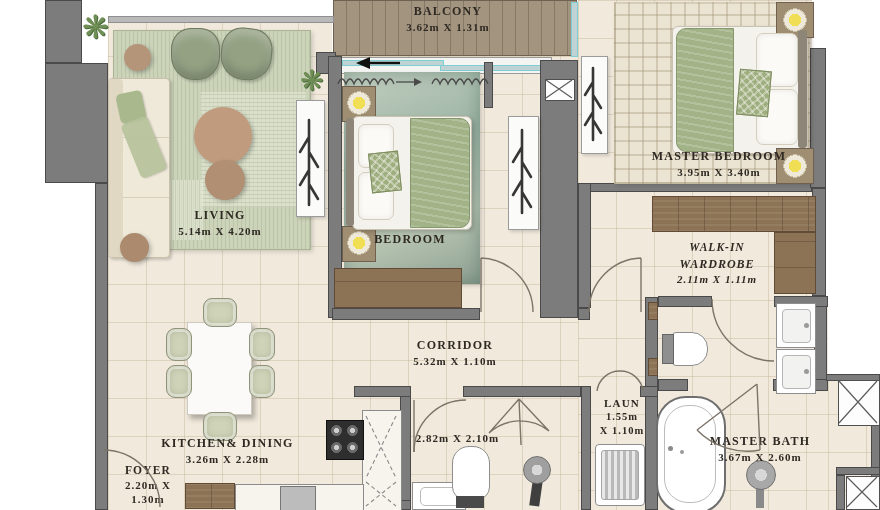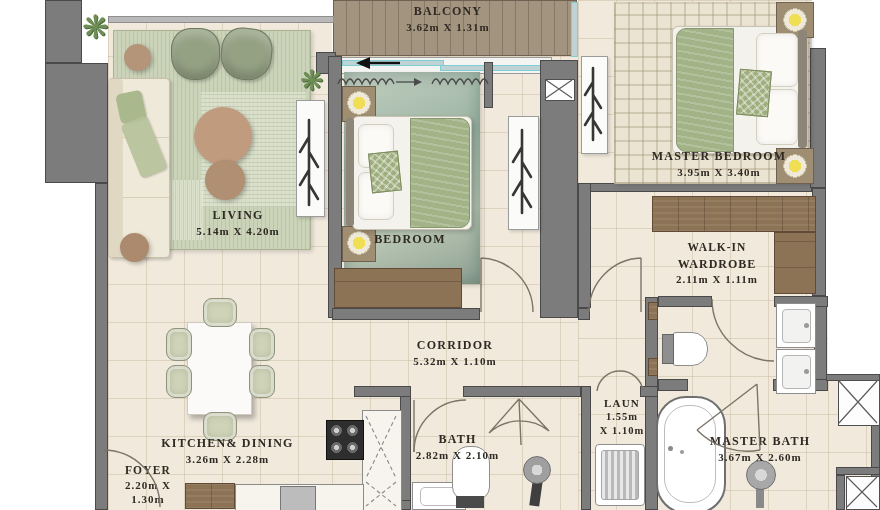--- a/index.html
+++ b/index.html
@@ -222,51 +222,50 @@
   <div style="position:absolute;left:746px;top:460px;width:28px;height:28px;border-radius:50%;z-index:15;background:radial-gradient(circle,#d8d8d8 0 30%,#a8a8a8 30% 100%);border:1px solid #6f6f6f;"></div>
   <div style="position:absolute;left:756px;top:486px;width:8px;height:22px;background:#8a8a8a;z-index:14;"></div>
   <div class="shaft" style="left:838px;top:380px;width:40px;height:44px;"></div>
   <div class="shaft" style="left:846px;top:476px;width:32px;height:32px;"></div>
   <div class="shaft" style="left:545px;top:79px;width:28px;height:20px;"></div>
 
   <div class="label" style="left:363px;top:3px;width:170px;">
     <span class="l1">BALCONY</span>
     <span class="l2">3.62m X 1.31m</span>
   </div>
-  <div class="label" style="left:168px;top:207px;width:140px;">
+  <div class="label" style="left:150px;top:207px;width:140px;">
     <span class="l1">LIVING</span>
     <span class="l2">5.14m X 4.20m</span>
   </div>
   <div class="label" style="left:345px;top:231px;width:130px;">
     <span class="l1">BEDROOM</span>
   </div>
   <div class="label" style="left:640px;top:148px;width:158px;">
     <span class="l1">MASTER BEDROOM</span>
     <span class="l2">3.95m X 3.40m</span>
   </div>
-  <div class="label" style="left:660px;top:240px;width:114px;line-height:1.35;">
+  <div class="label" style="left:660px;top:240px;width:114px;line-height:1.35;font-style:italic;">
     <span class="l2" style="font-size:11.5px">WALK-IN</span>
     <span class="l2" style="font-size:12px">WARDROBE</span>
     <span class="l2">2.11m X 1.11m</span>
   </div>
   <div class="label" style="left:385px;top:337px;width:140px;">
     <span class="l1">CORRIDOR</span>
     <span class="l2">5.32m X 1.10m</span>
   </div>
   <div class="label" style="left:140px;top:435px;width:175px;">
     <span class="l1">KITCHEN&amp; DINING</span>
     <span class="l2">3.26m X 2.28m</span>
   </div>
   <div class="label" style="left:106px;top:463px;width:84px;line-height:1.3;">
     <span class="l1" style="font-size:11.5px">FOYER</span>
     <span class="l2">2.20m X</span>
     <span class="l2">1.30m</span>
   </div>
   <div class="label" style="left:400px;top:431px;width:115px;">
-    <span class="l1">BATH</span>
     <span class="l2">2.82m X 2.10m</span>
   </div>
   <div class="label" style="left:590px;top:396px;width:64px;line-height:1.3;">
     <span class="l1" style="font-size:11px">LAUN</span>
     <span class="l2" style="font-size:10.5px">1.55m</span>
     <span class="l2" style="font-size:10.5px">X 1.10m</span>
   </div>
   <div class="label" style="left:690px;top:433px;width:140px;">
     <span class="l1">MASTER BATH</span>
     <span class="l2">3.67m X 2.60m</span>

